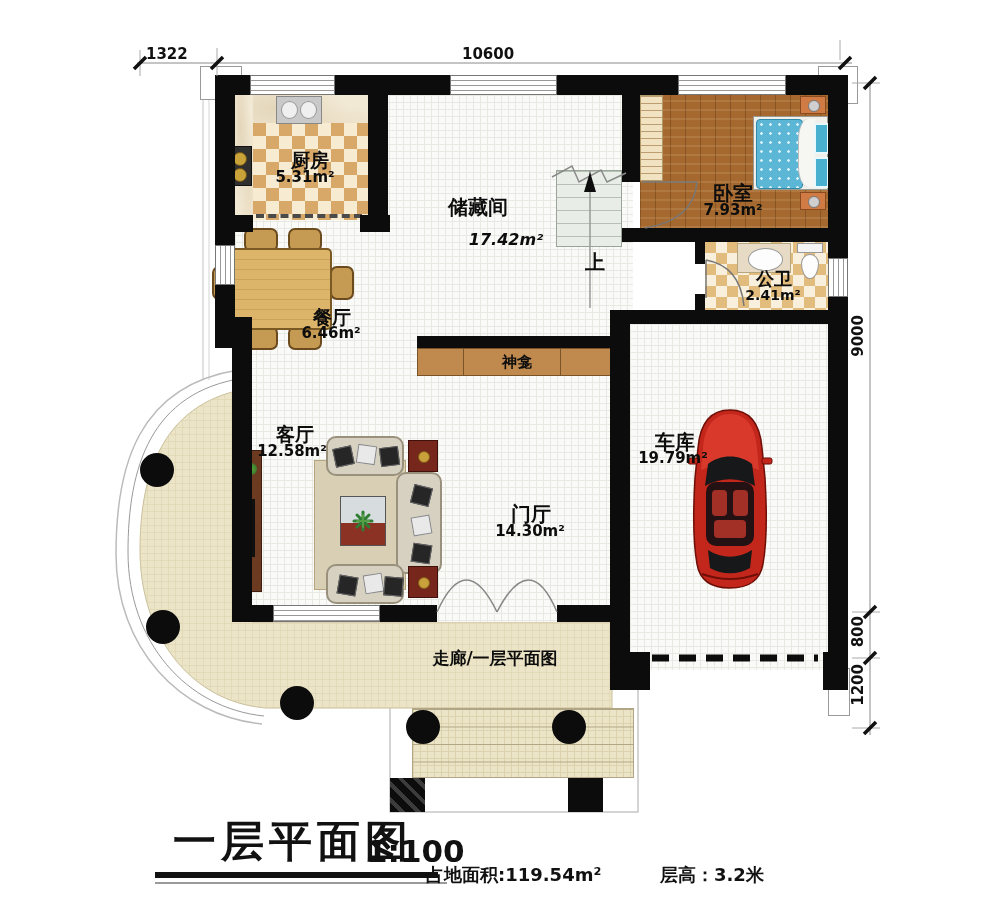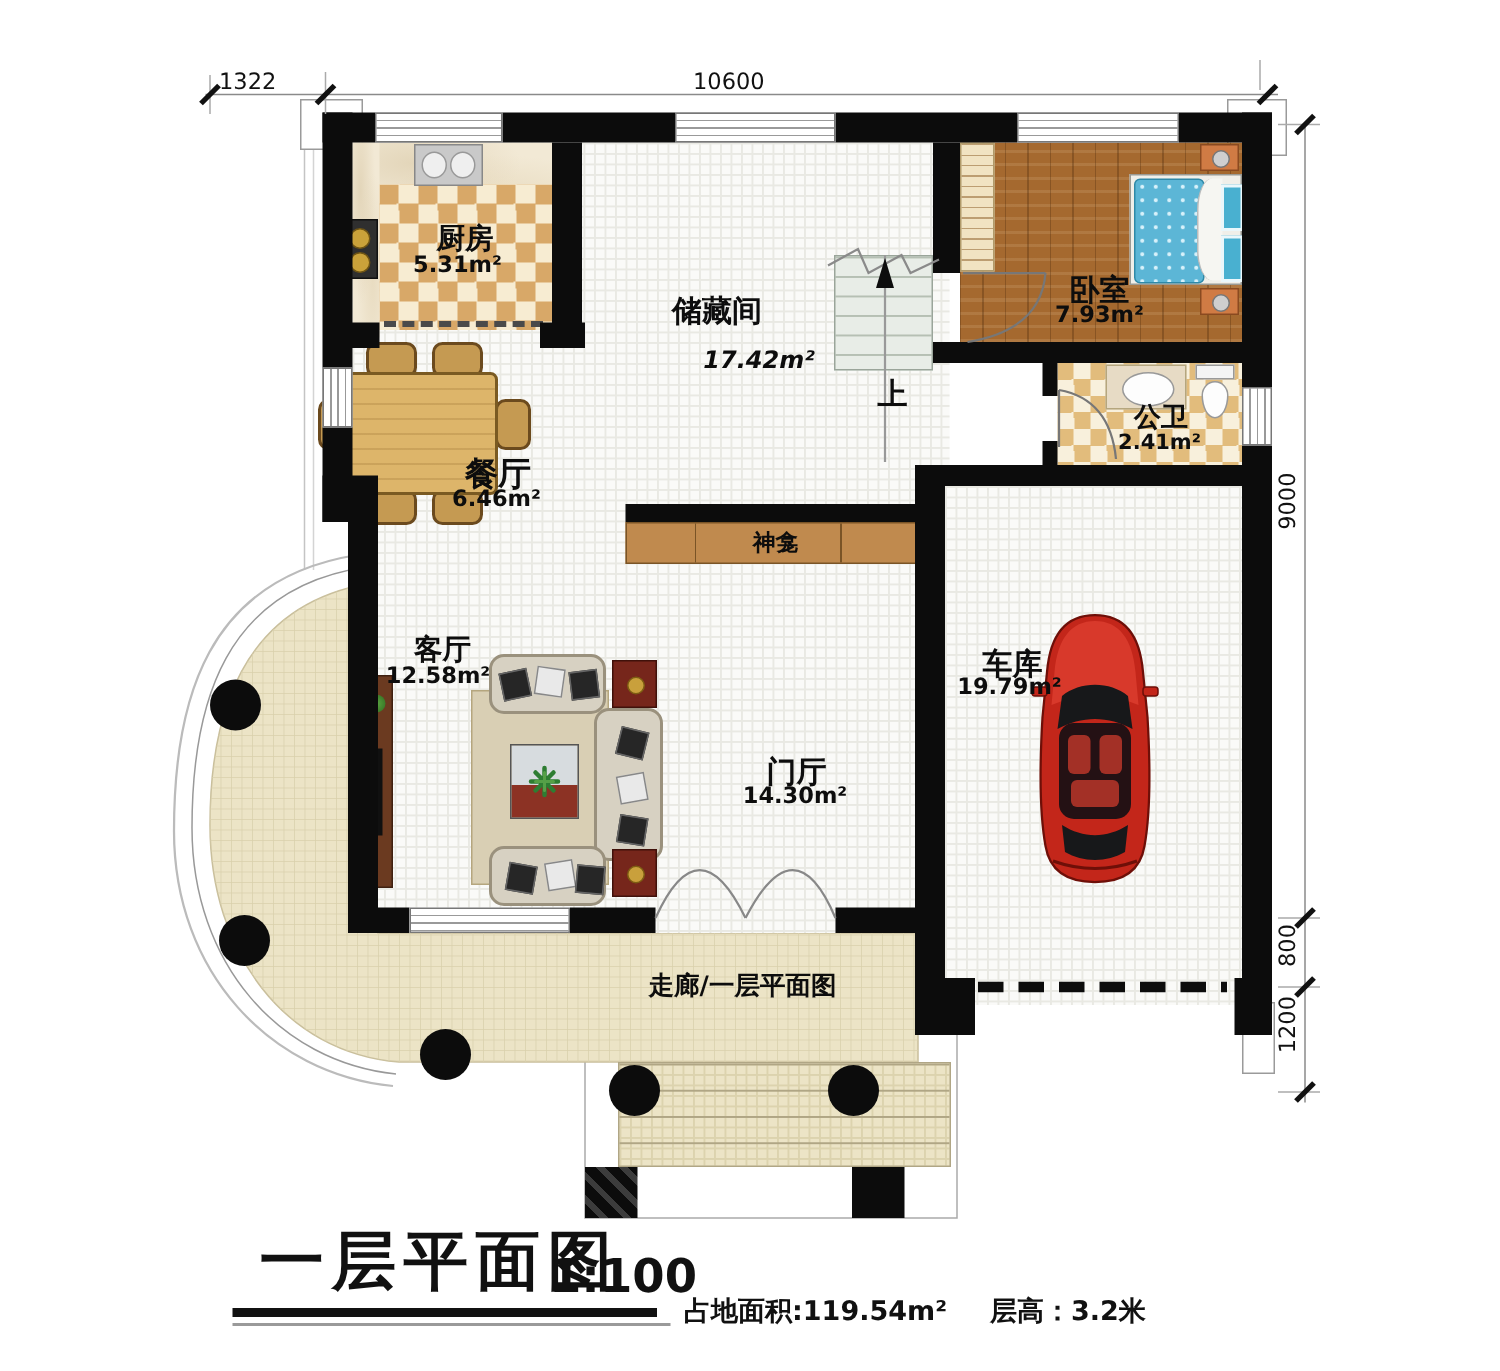--- a/index.html
+++ b/index.html
@@ -32,21 +32,21 @@
     background-image:radial-gradient(ellipse at 30% 25%,rgba(205,185,145,.4),transparent 55%),
                      radial-gradient(ellipse at 75% 70%,rgba(215,195,155,.35),transparent 55%);}
   .steps{background-color:#ece4c6;
     background-image:linear-gradient(#b0a685 1px,transparent 1px),
                      linear-gradient(#dcd3ae 1px,transparent 1px),
                      linear-gradient(90deg,#dcd3ae 1px,transparent 1px);
     background-size:100% 17.5px,7px 7px,7px 7px;
     border:1px solid #b0a685;box-sizing:border-box;}
   .col{position:absolute;width:34px;height:34px;border-radius:50%;background:#0c0c0c;}
   .outline-box{position:absolute;border:1px solid #9a9a9a;background:#fff;box-sizing:border-box;}
-  .dim{position:absolute;font-size:15px;font-weight:normal;color:#111;white-space:nowrap;}
+  .dim{position:absolute;font-size:15px;font-weight:bold;color:#111;white-space:nowrap;}
   .vdim{writing-mode:vertical-rl;transform:rotate(180deg);}
   .chair{position:absolute;background:#c59a52;border:2px solid #6b4a1e;border-radius:7px;box-sizing:border-box;}
   .sofa{position:absolute;background:#d7d1c2;border:2px solid #9a917d;border-radius:10px;box-sizing:border-box;}
   .cushion{position:absolute;width:17px;height:17px;background:#262626;border:1px solid #666;}
   .cushion.w{background:#e9e9e9;border:1px solid #888;}
   .sidetable{position:absolute;width:30px;height:32px;background:#76261b;border:1px solid #40110a;box-sizing:border-box;}
   .sidetable::after{content:"";position:absolute;left:9px;top:10px;width:10px;height:10px;border-radius:50%;
     background:#c9a03c;border:1px solid #7d5c12;}
   .nightstand{position:absolute;width:26px;height:18px;background:#d07b44;border:1px solid #8a4a20;box-sizing:border-box;}
   .nightstand::after{content:"";position:absolute;left:7px;top:3px;width:10px;height:10px;border-radius:50%;
@@ -255,21 +255,21 @@
   <div class="pillar-solid" style="left:568px;top:778px;"></div>
 
   <div class="lbl name" style="left:310px;top:160px;font-size:19px;">厨房</div>
   <div class="lbl area" style="left:305px;top:177px;">5.31m²</div>
   <div class="lbl name" style="left:478px;top:176px;margin-top:31px;">储藏间</div>
   <div class="lbl area" style="left:506px;top:240px;font-size:16px;font-style:italic;">17.42m²</div>
   <div class="lbl name" style="left:733px;top:193px;">卧室</div>
   <div class="lbl area" style="left:733px;top:210px;text-align:center;">7.93m²</div>
   <div class="lbl name" style="left:774px;top:279px;font-size:18px;">公卫</div>
   <div class="lbl area" style="left:773px;top:295px;font-size:14px;">2.41m²</div>
-  <div class="lbl name" style="left:332px;top:317px;font-size:22px;text-align:center;">餐厅</div>
+  <div class="lbl name" style="left:332px;top:317px;font-size:19px;text-align:center;">餐厅</div>
   <div class="lbl area" style="left:331px;top:333px;">6.46m²</div>
   <div class="lbl" style="left:517px;top:362px;font-size:15px;">神龛</div>
   <div class="lbl name" style="left:295px;top:434px;font-size:19px;">客厅</div>
   <div class="lbl area" style="left:292px;top:451px;">12.58m²</div>
   <div class="lbl name" style="left:531px;top:514px;">门厅</div>
   <div class="lbl area" style="left:530px;top:531px;">14.30m²</div>
   <div class="lbl name" style="left:675px;top:442px;">车库</div>
   <div class="lbl area" style="left:673px;top:458px;">19.79m²</div>
   <div class="lbl" style="left:495px;top:658px;font-size:17px;">走廊/一层平面图</div>
   <div class="lbl" style="left:595px;top:262px;font-size:20px;">上</div>
@@ -277,20 +277,20 @@
   <div class="dim" style="left:146px;top:45px;">1322</div>
   <div class="dim" style="left:462px;top:45px;">10600</div>
   <div class="dim vdim" style="left:849px;top:315px;">9000</div>
   <div class="dim vdim" style="left:849px;top:616px;">800</div>
   <div class="dim vdim" style="left:849px;top:664px;">1200</div>
 
   <div class="title-big" style="left:173px;top:820px;">一层平面图</div>
   <div class="abs" style="left:155px;top:872px;width:283px;height:6px;background:#111;"></div>
   <div class="abs" style="left:155px;top:882px;width:292px;height:2px;background:#9a9a9a;"></div>
   <div class="title-scale" style="left:366px;top:836px;">1:100</div>
-  <div class="stat" style="left:456px;top:866px;">
+  <div class="stat" style="left:426px;top:866px;">
     <span>占地面积:</span><span>119.54m²</span>
   </div>
   <div class="stat" style="left:660px;top:866px;">
     <span>层高：</span><span>3.2米</span>
   </div>
 
 </div>
 
 </body></html>

